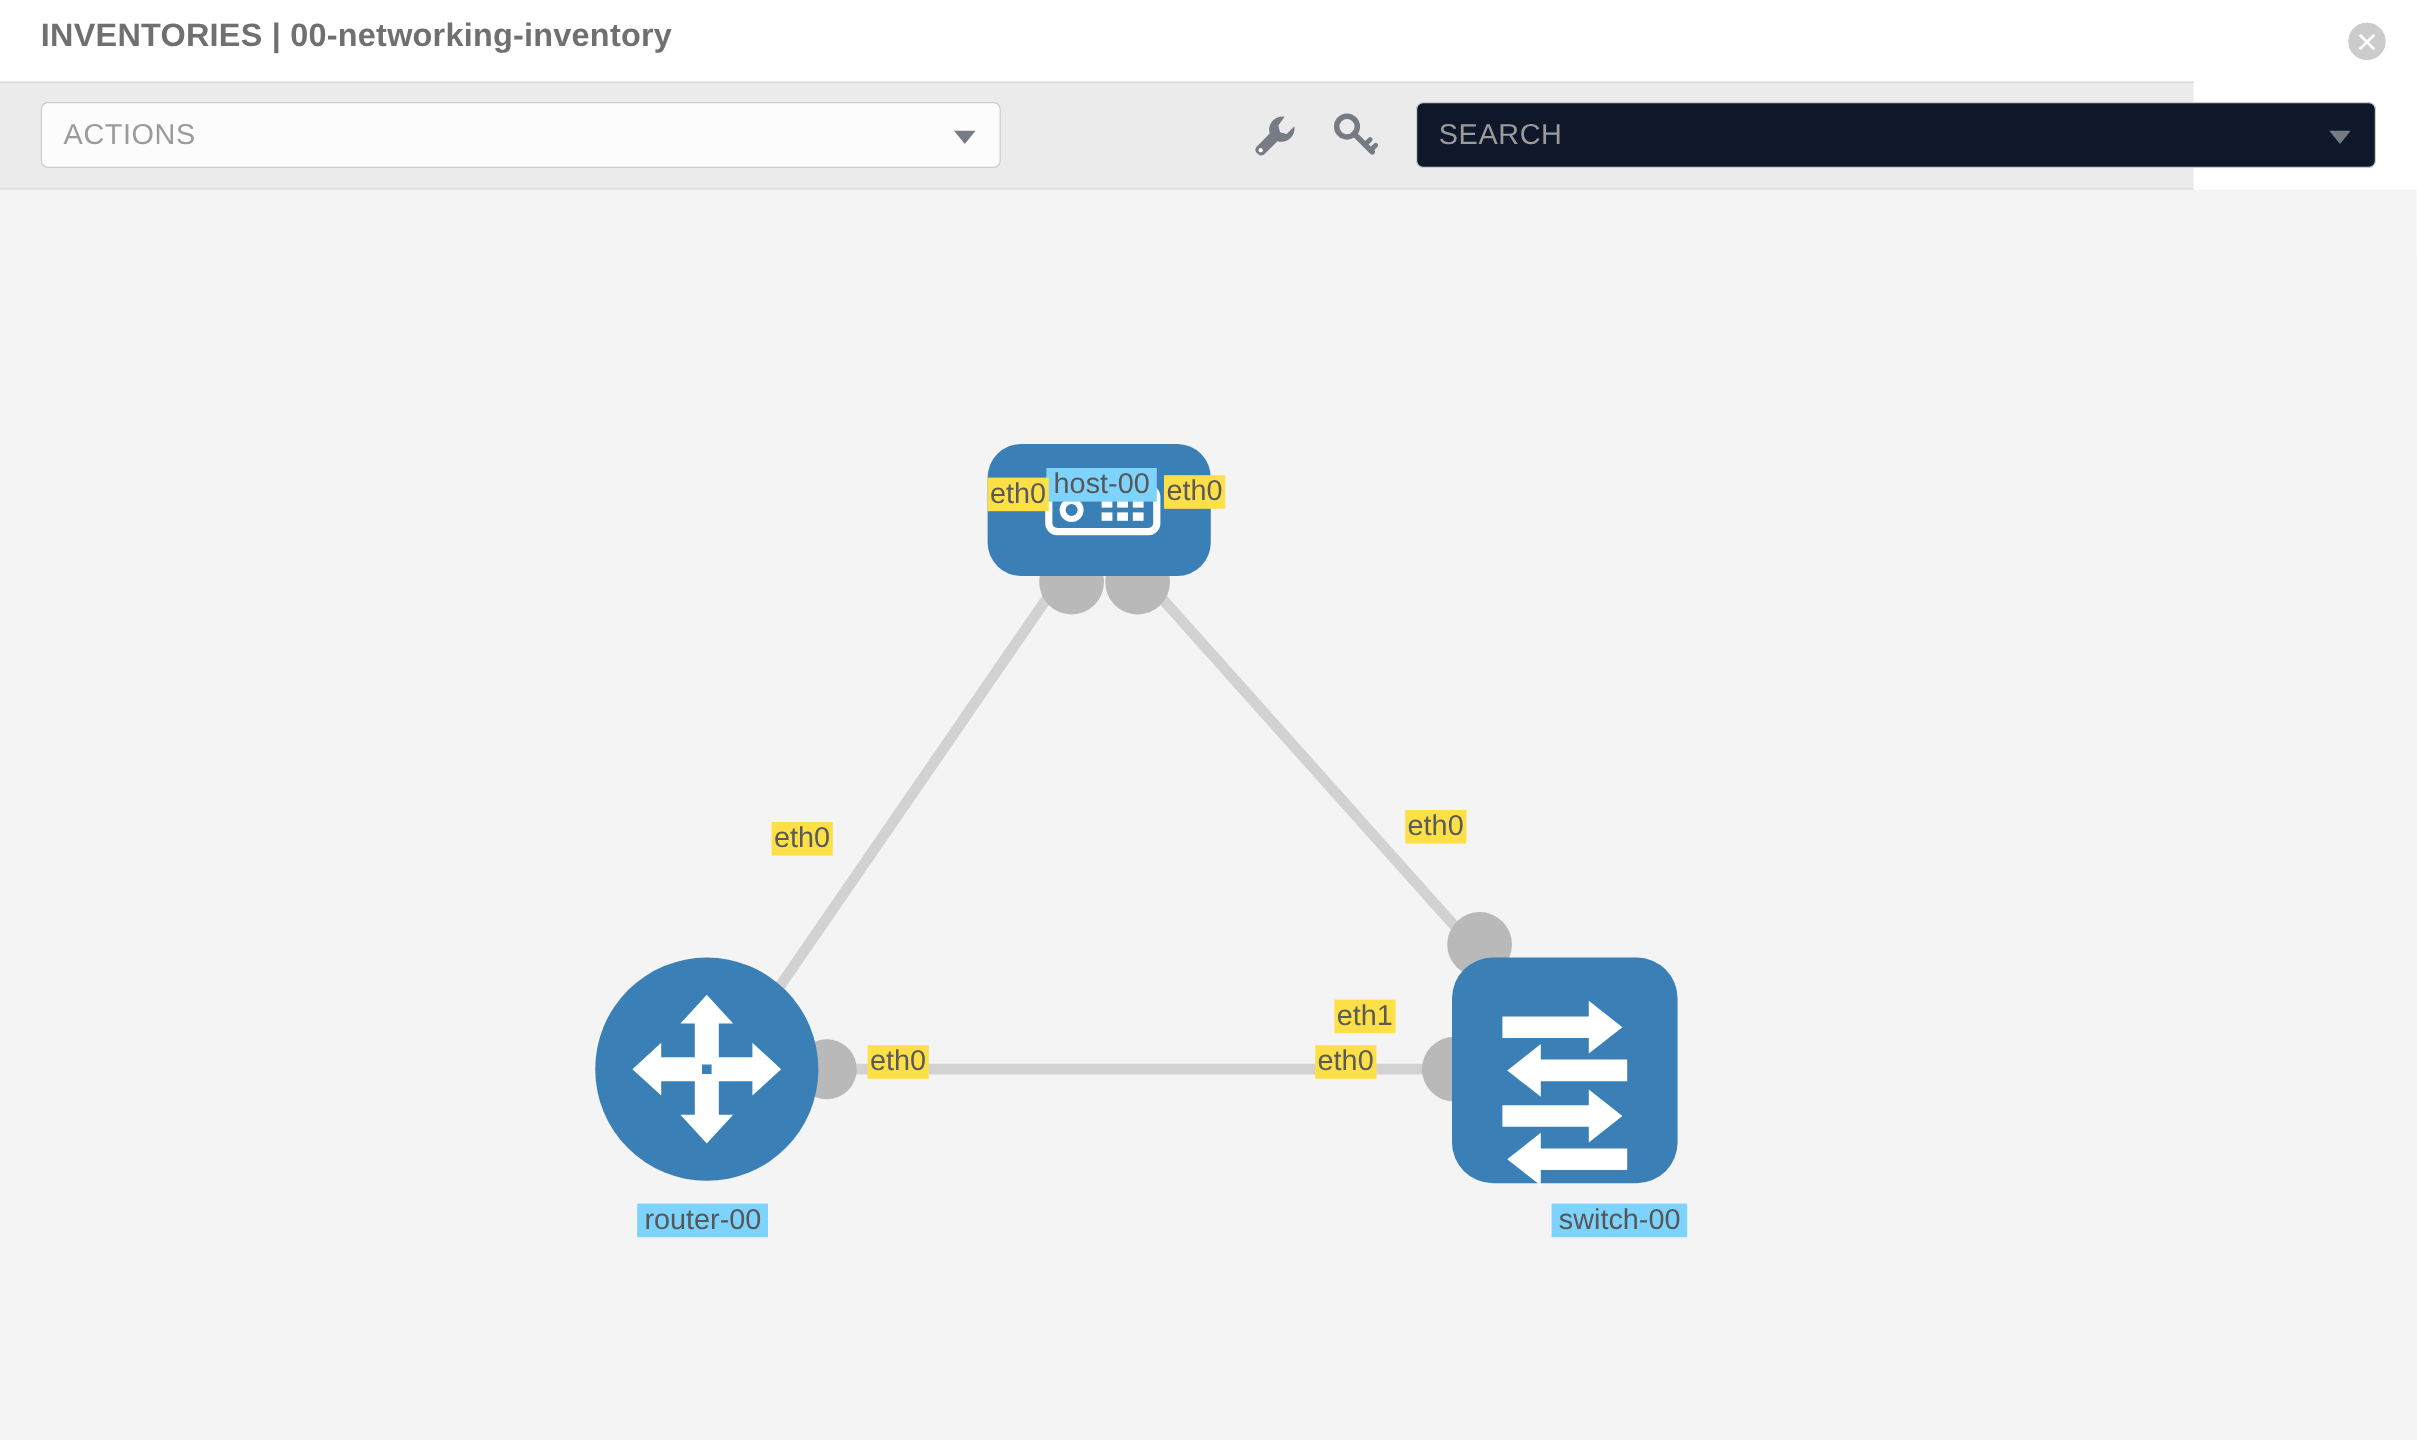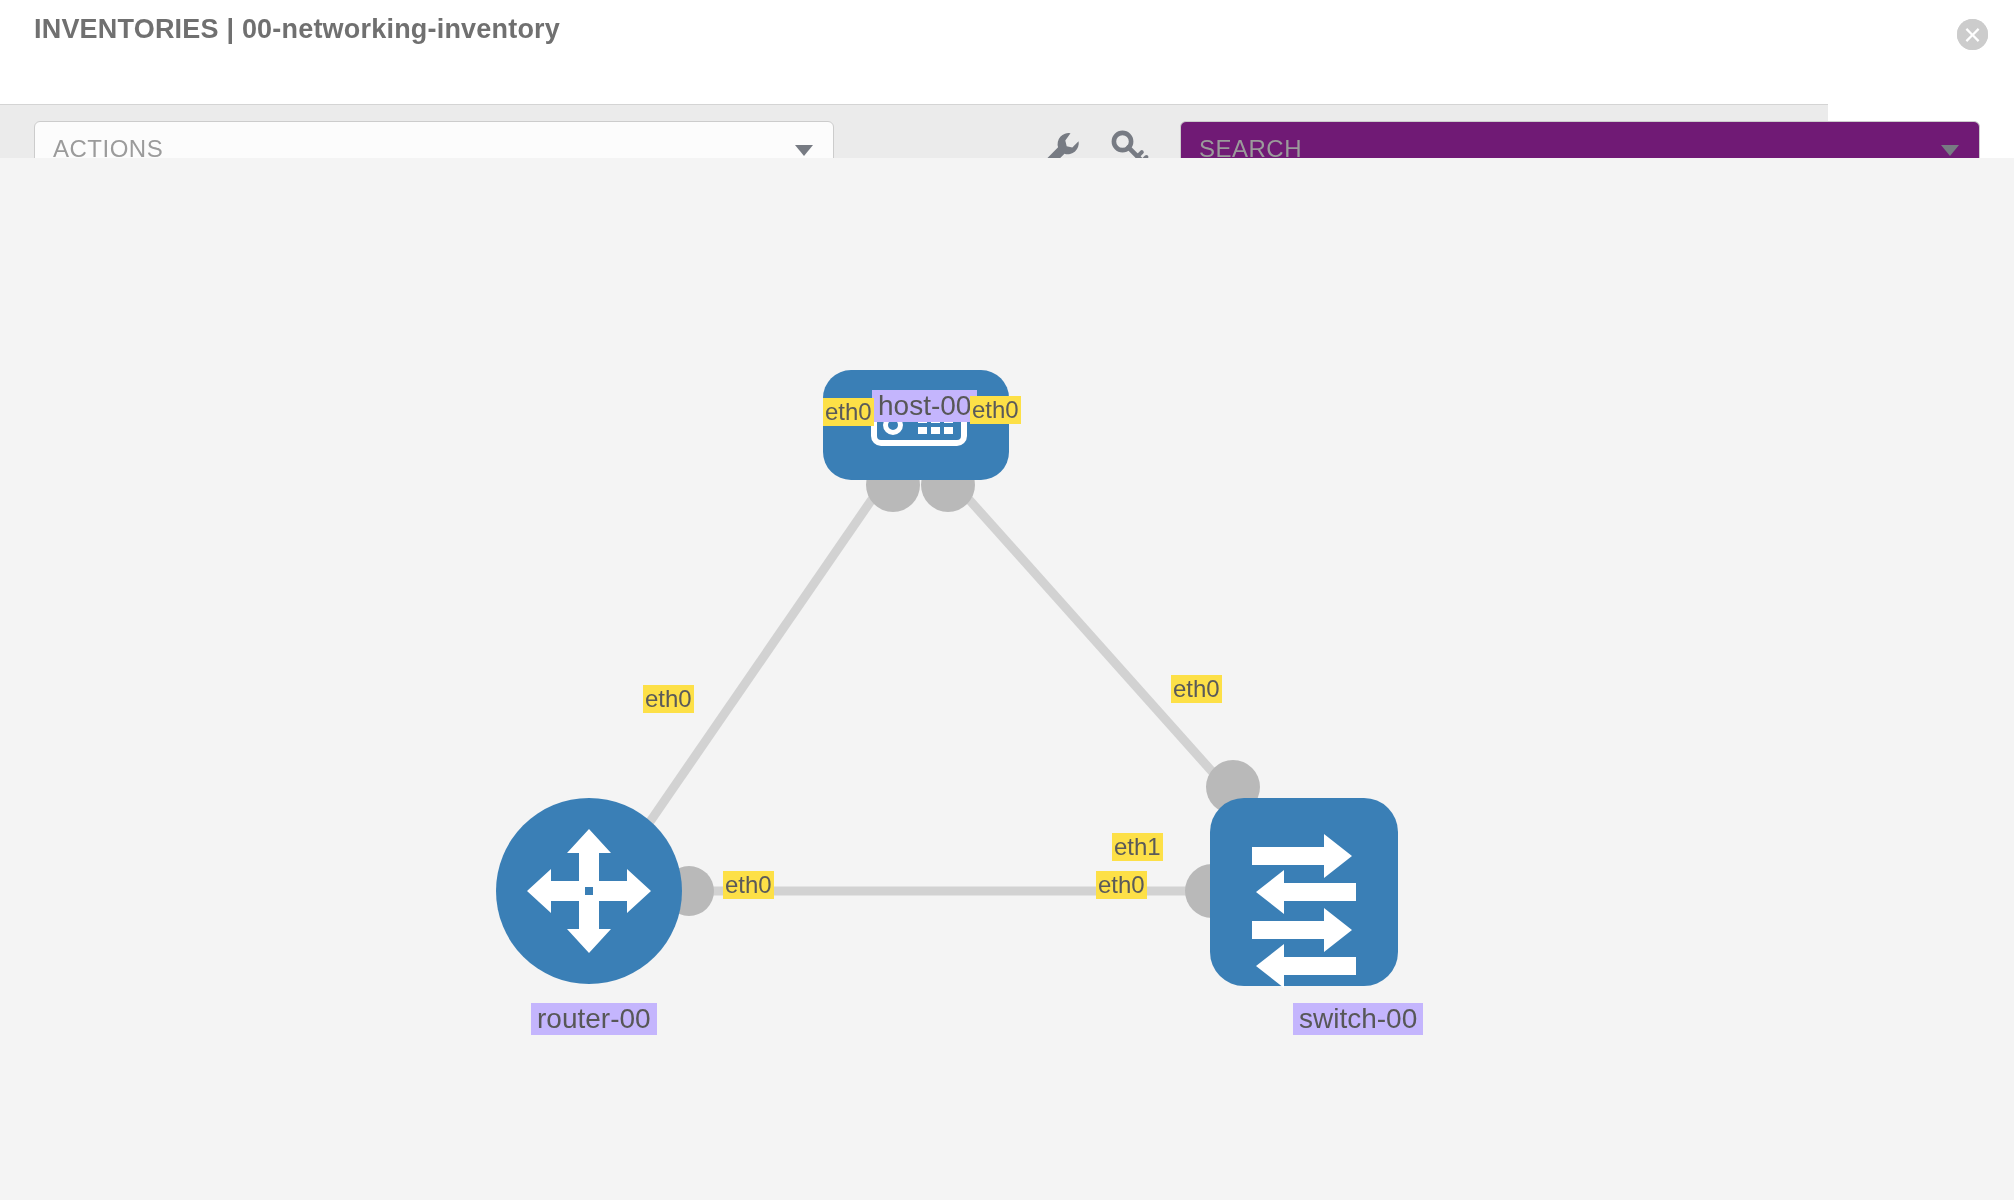--- a/index.html
+++ b/index.html
@@ -40,21 +40,20 @@
   }
   .close-btn svg { display: block; }
 
   
   .toolbar {
     position: absolute; left: 0; top: 68px;
     width: 1828px; height: 90px;
     background: #ebebeb;
     border-top: 1px solid #d4d4d4;
     border-bottom: 1px solid #d4d4d4;
-    margin-top: 36px;
   }
   .actions-select {
     position: absolute; left: 34px; top: 16px;
     width: 800px; height: 55px;
     background: #fcfcfc;
     border: 1px solid #cccccc;
     border-radius: 6px;
     cursor: pointer;
   }
   .actions-label {
@@ -73,21 +72,21 @@
   .tool-icon {
     position: absolute; top: 22px;
     width: 42px; height: 42px;
     cursor: pointer;
   }
   .tool-icon.wrench { left: 1040px; }
   .tool-icon.key    { left: 1108px; }
   .search-box {
     position: absolute; left: 1180px; top: 16px;
     width: 800px; height: 55px;
-    background: #701a75;
+    background: #0f172a;
     border: 1px solid #cccccc;
     border-radius: 6px;
     cursor: text;
   }
   .search-label {
     position: absolute; left: 18px; top: 13px;
     font-size: 24px;
     color: #9b9b9b;
     letter-spacing: 0.5px;
   }
@@ -100,23 +99,23 @@
     overflow: hidden;
   }
   .topology-svg {
     position: absolute; left: 0; top: 0;
     width: 2014px; height: 1042px;
   }
 
   
   .node-label {
     position: absolute;
-    font-size: 28px;
+    font-size: 24px;
     color: #575757;
-    background: #c4b5fd;
+    background: #7dd3fc;
     white-space: nowrap;
     padding: 0 6px;
   }
   .iface-label {
     position: absolute;
     font-size: 24px;
     color: #5a5a5a;
     background: #fde047;
     white-space: nowrap;
     padding: 0 2px;

